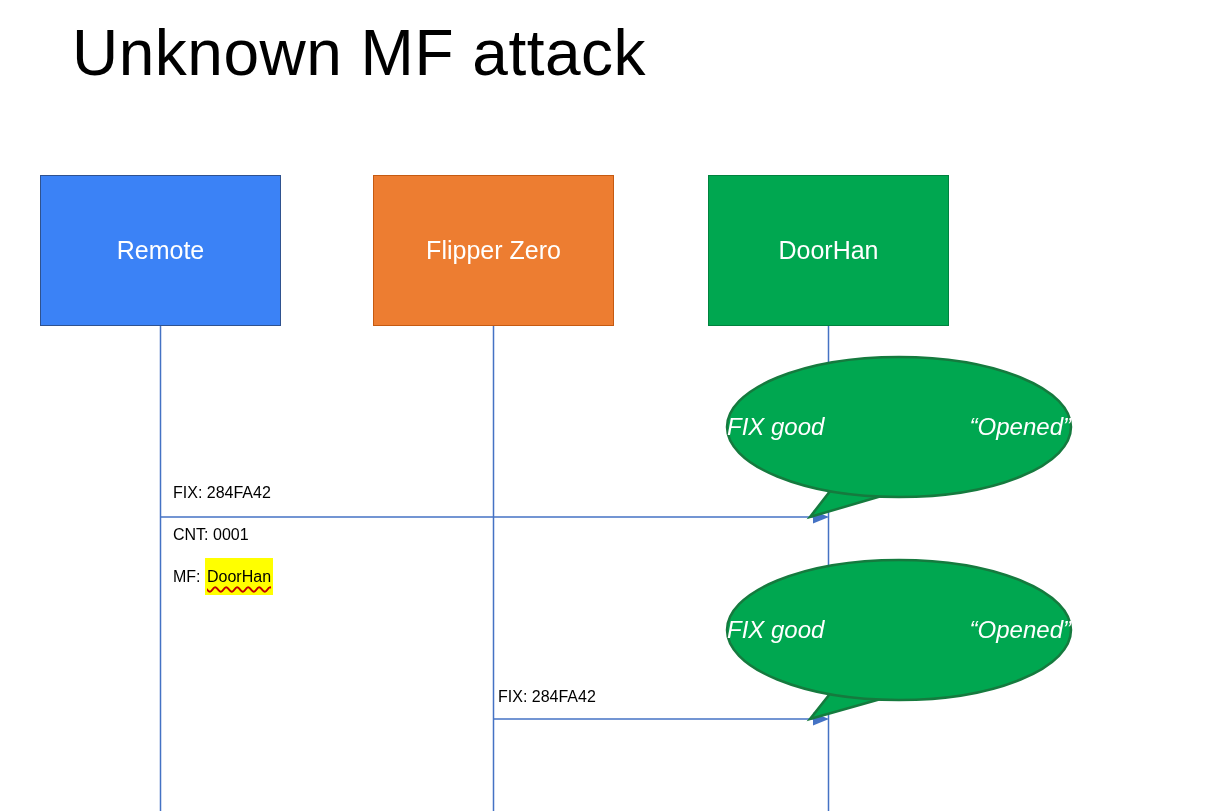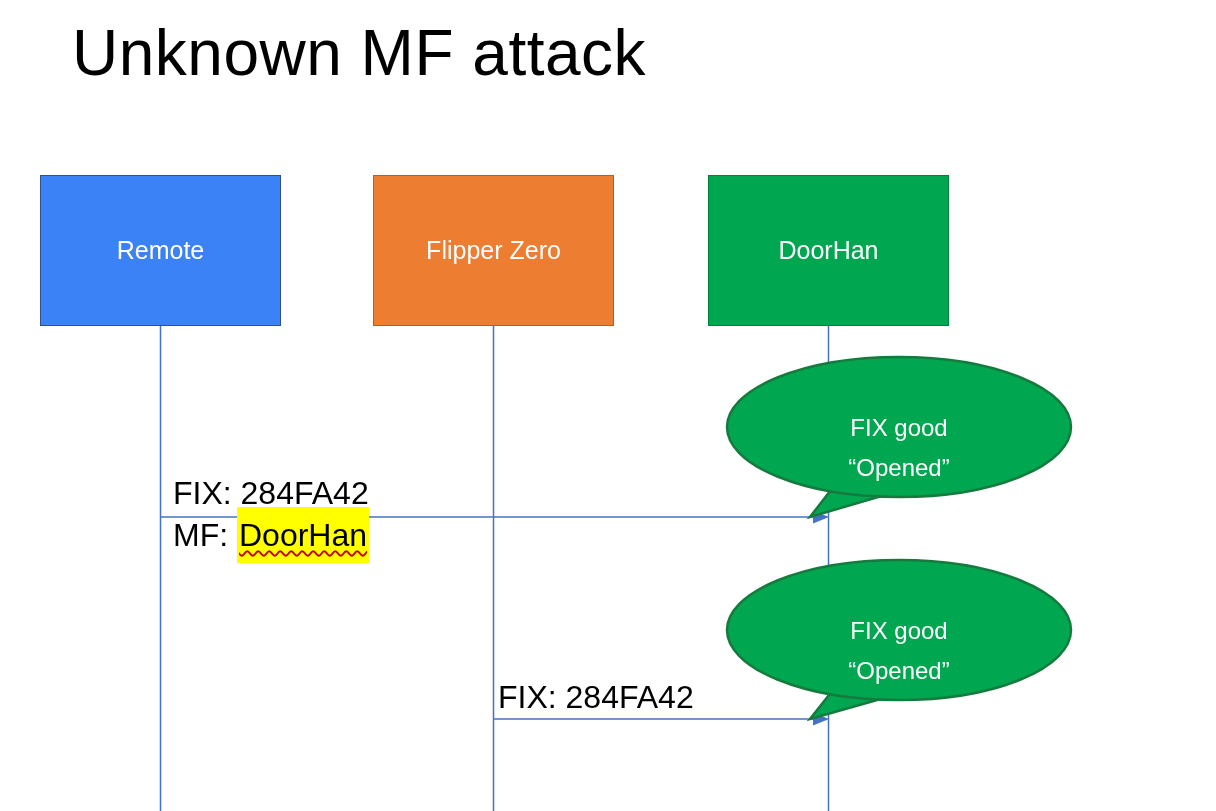--- a/index.html
+++ b/index.html
@@ -48,34 +48,35 @@
   .lifeline { stroke: #4472C4; stroke-width: 1.5; }
   .msgline  { stroke: #4472C4; stroke-width: 1.5; }
   .arrowhead { fill: #4472C4; }
   .callout-shape { fill: #00A750; stroke: #157A3E; stroke-width: 2.5; }
 
   .callout-text {
     position: absolute;
     width: 344px;
     height: 122px;
     display: flex;
-    flex-direction: column;
+    flex-direction: row;
     align-items: center;
-    justify-content: flex-end;
+    justify-content: space-between;
     text-align: center;
     color: #ffffff;
     font-size: 24px;
     line-height: 40px;
+    font-style: italic;
   }
   .callout-text-1 { left: 727px; top: 366px; }
   .callout-text-2 { left: 727px; top: 569px; }
 
   .msg-labels {
     position: absolute;
-    font-size: 32px;
+    font-size: 16px;
     line-height: 42px;
     color: #000;
     white-space: nowrap;
   }
   .msg-labels-1 { left: 173px; top: 472px; }
   .msg-labels-2 { left: 498px; top: 676px; }
 
   .hl { background: #FFFF00; padding: 10px 2px; }
   .wavy {
     text-decoration-line: underline;
@@ -129,20 +130,23 @@
   <div class="callout-text callout-text-2">
     <div>FIX good</div>
     <div>“Opened”</div>
   </div>
 
   <div class="msg-labels msg-labels-1">
     <div>
       <span>FIX: 284FA42</span>
     </div>
     <div>
+      <span>CNT: 0001</span>
+    </div>
+    <div>
       <span>MF: </span><span class="hl wavy">DoorHan</span>
     </div>
   </div>
 
   <div class="msg-labels msg-labels-2">
     <div>
       <span>FIX: 284FA42</span>
     </div>
   </div>
 

